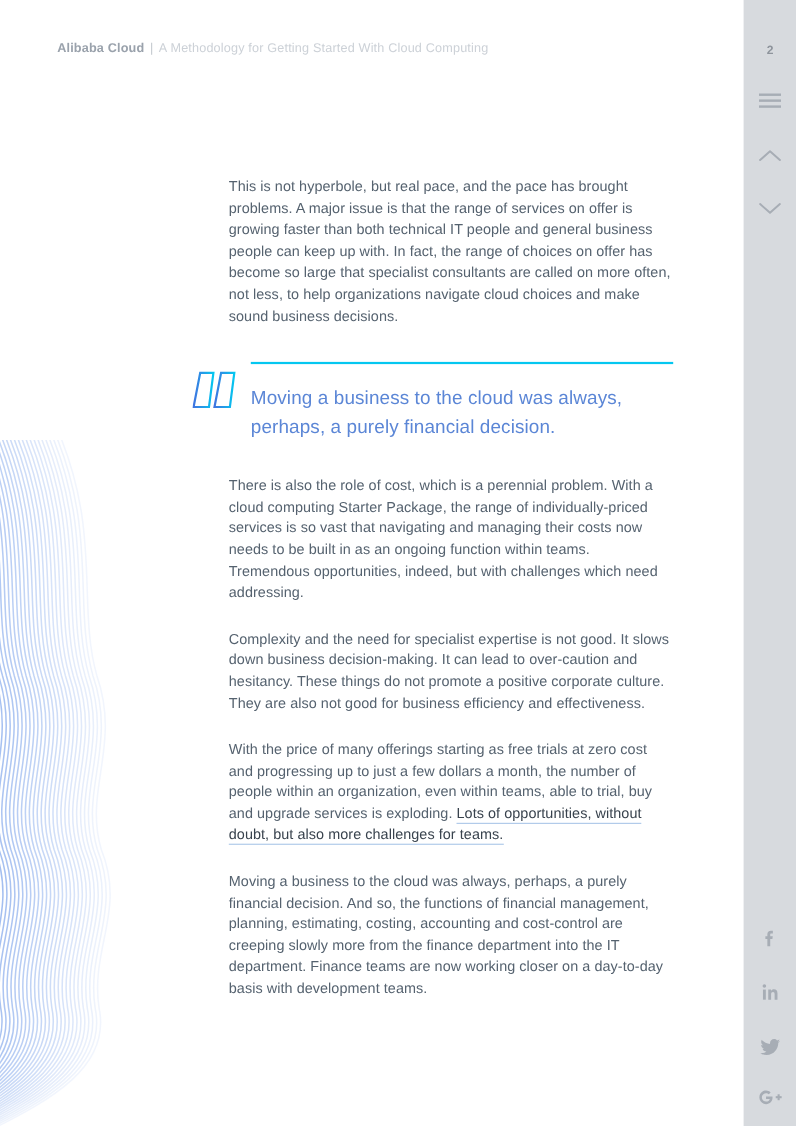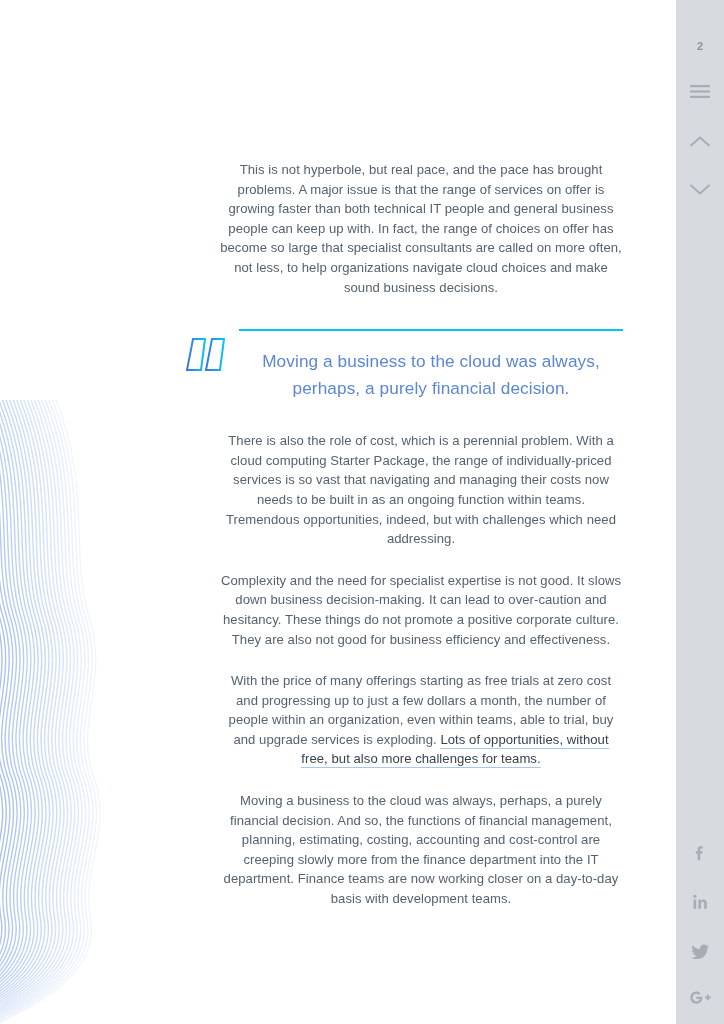--- a/index.html
+++ b/index.html
@@ -54,24 +54,23 @@
     margin: 0 5px;
     font-weight: normal;
   }
   #doc-header .subtitle {
     color: #ccd1d7;
     font-weight: normal;
   }
 
   #content {
     position: absolute;
-    left: 219px;
+    left: 208px;
     top: 160px;
     width: 404px;
-    text-align: center;
   }
 
   p.body-para {
     margin: 0 0 22px 0;
     font-size: 13.1px;
     line-height: 19.6px;
     color: #55626f;
     letter-spacing: 0.05px;
   }
   p.body-para:last-child { margin-bottom: 0; }
@@ -184,20 +183,23 @@
       <path d="M 77.6969696969697 -10 C 118.22424242424243 84, 95.6969696969697 150, 113.6969696969697 214 C 135.63030303030303 278, 101.6969696969697 318, 117.6969696969697 372 C 139.9818181818182 428, 107.6969696969697 462, 115.6969696969697 516 C 126.92727272727274 570, 71.6969696969697 600, 15.696969696969703 628" stroke="#6f9ae8" stroke-opacity="0.178"></path>
       <path d="M 81.27272727272727 -10 C 121.81818181818181 84, 99.27272727272727 150, 117.27272727272727 214 C 139.27272727272725 278, 105.27272727272727 318, 121.27272727272727 372 C 143.63636363636363 428, 111.27272727272727 462, 119.27272727272727 516 C 130.54545454545453 570, 75.27272727272727 600, 19.272727272727266 628" stroke="#6f9ae8" stroke-opacity="0.158"></path>
       <path d="M 84.84848484848486 -10 C 125.41212121212122 84, 102.84848484848486 150, 120.84848484848486 214 C 142.91515151515154 278, 108.84848484848486 318, 124.84848484848486 372 C 147.2909090909091 428, 114.84848484848486 462, 122.84848484848486 516 C 134.16363636363639 570, 78.84848484848486 600, 22.84848484848486 628" stroke="#6f9ae8" stroke-opacity="0.138"></path>
       <path d="M 88.42424242424242 -10 C 129.0060606060606 84, 106.42424242424242 150, 124.42424242424242 214 C 146.55757575757576 278, 112.42424242424242 318, 128.42424242424244 372 C 150.94545454545454 428, 118.42424242424242 462, 126.42424242424242 516 C 137.78181818181818 570, 82.42424242424242 600, 26.424242424242422 628" stroke="#6f9ae8" stroke-opacity="0.119"></path>
       <path d="M 92 -10 C 132.6 84, 110 150, 128 214 C 150.2 278, 116 318, 132 372 C 154.6 428, 122 462, 130 516 C 141.4 570, 86 600, 30 628" stroke="#6f9ae8" stroke-opacity="0.099"></path>
     </g>
 </svg>
 
 <div id="page">
 
+  <div id="doc-header">
+    <span class="brand">Alibaba Cloud</span><span class="sep">|</span><span class="subtitle">A Methodology for Getting Started With Cloud Computing</span>
+  </div>
 
   <div id="content">
 
     <p class="body-para">This is not hyperbole, but real pace, and the pace has brought problems. A major issue is that the range of services on offer is growing faster than both technical IT people and general business people can keep up with. In fact, the range of choices on offer has become so large that specialist consultants are called on more often, not less, to help organizations navigate cloud choices and make sound business decisions.</p>
 
     <div id="pullquote">
       <svg id="quote-mark" viewBox="0 0 42 35" aria-hidden="true">
         <defs>
           <linearGradient id="qgrad" x1="0" y1="0" x2="1" y2="0">
             <stop offset="0" stop-color="#3f74e0"></stop>
@@ -208,21 +210,21 @@
         <path d="M26 2 L38 2 L34 33 L20 33 Z" fill="none" stroke="url(#qgrad)" stroke-width="2"></path>
       </svg>
       <div id="quote-rule"></div>
       <p id="quote-text">Moving a business to the cloud was always, perhaps, a purely financial decision.</p>
     </div>
 
     <p class="body-para">There is also the role of cost, which is a perennial problem. With a cloud computing Starter Package, the range of individually-priced services is so vast that navigating and managing their costs now needs to be built in as an ongoing function within teams. Tremendous opportunities, indeed, but with challenges which need addressing.</p>
 
     <p class="body-para">Complexity and the need for specialist expertise is not good. It slows down business decision-making. It can lead to over-caution and hesitancy. These things do not promote a positive corporate culture. They are also not good for business efficiency and effectiveness.</p>
 
-    <p class="body-para"><span>With the price of many offerings starting as free trials at zero cost and progressing up to just a few dollars a month, the number of people within an organization, even within teams, able to trial, buy and upgrade services is exploding. </span><span class="emphasis">Lots of opportunities, without free, but also more challenges for teams.</span></p>
+    <p class="body-para"><span>With the price of many offerings starting as free trials at zero cost and progressing up to just a few dollars a month, the number of people within an organization, even within teams, able to trial, buy and upgrade services is exploding. </span><span class="emphasis">Lots of opportunities, without doubt, but also more challenges for teams.</span></p>
 
     <p class="body-para">Moving a business to the cloud was always, perhaps, a purely financial decision. And so, the functions of financial management, planning, estimating, costing, accounting and cost-control are creeping slowly more from the finance department into the IT department. Finance teams are now working closer on a day-to-day basis with development teams.</p>
 
   </div>
 </div>
 
 <div id="sidebar">
 
   <div class="side-btn" id="page-number">2</div>
 

